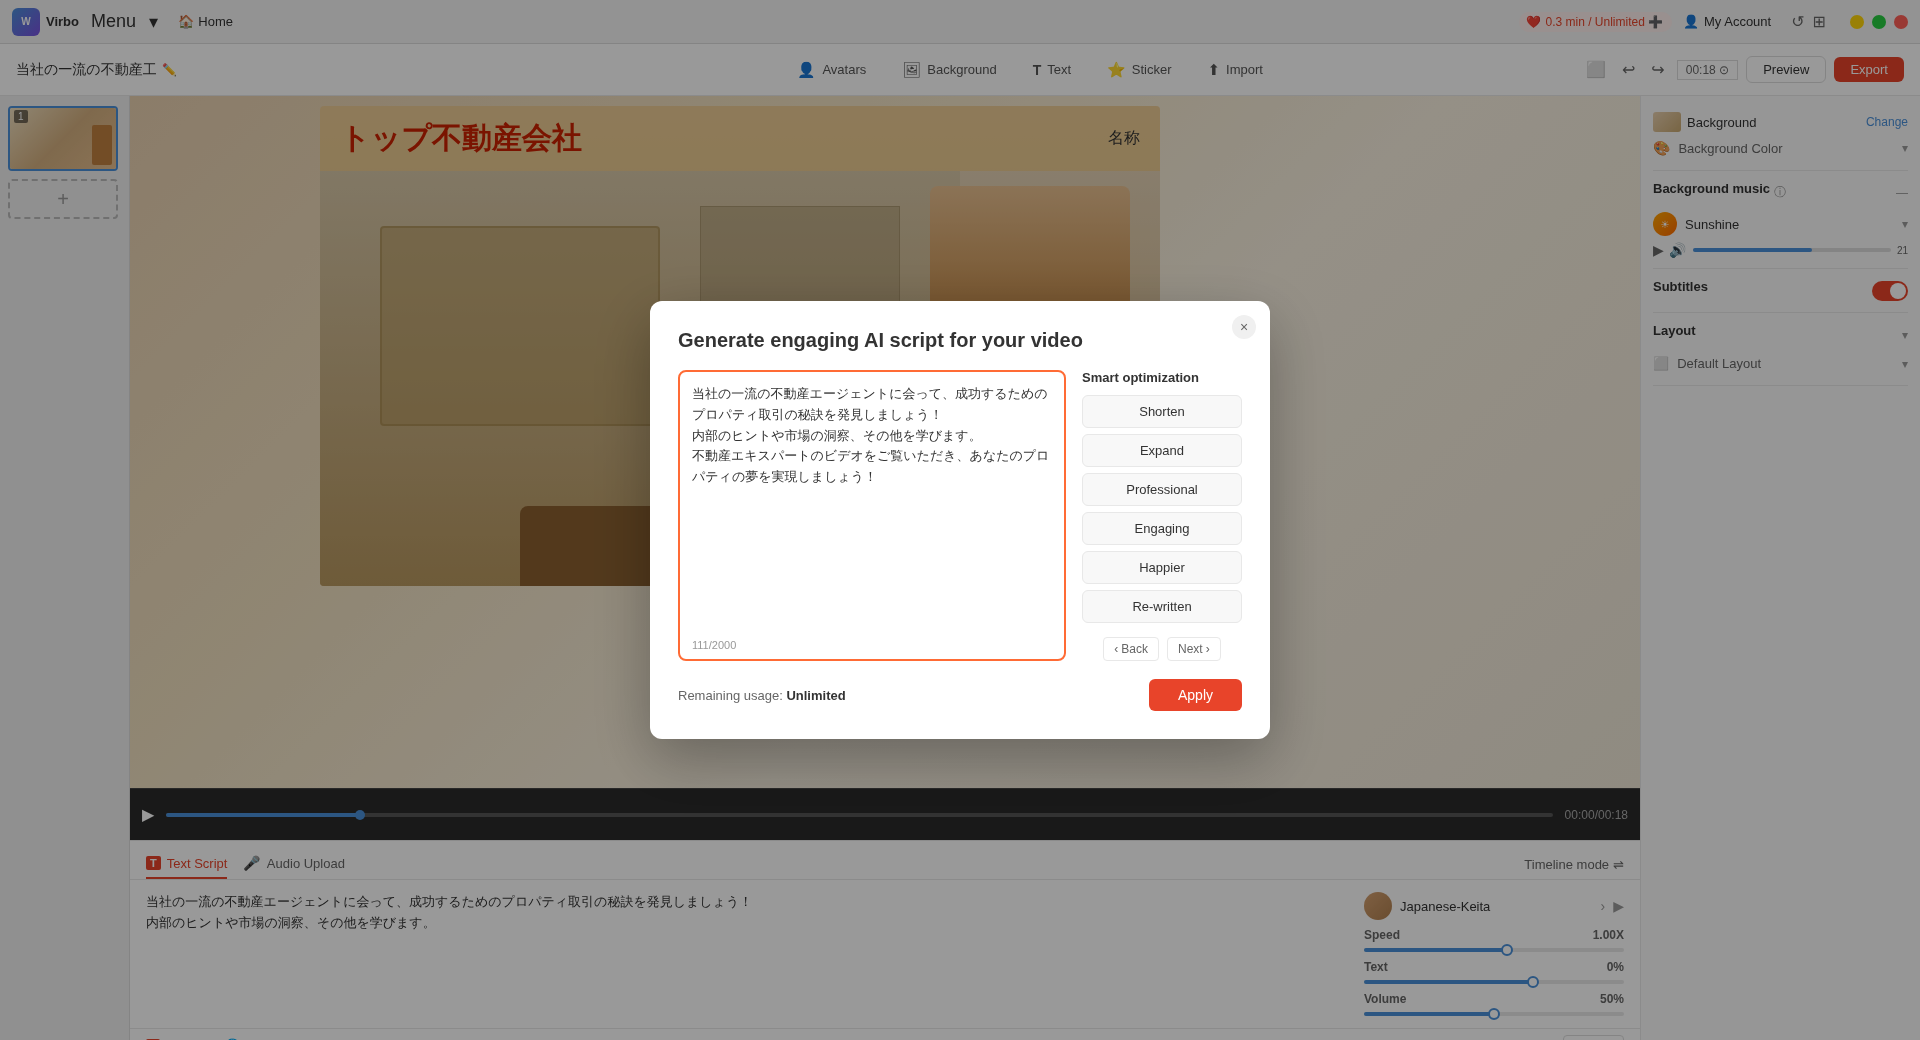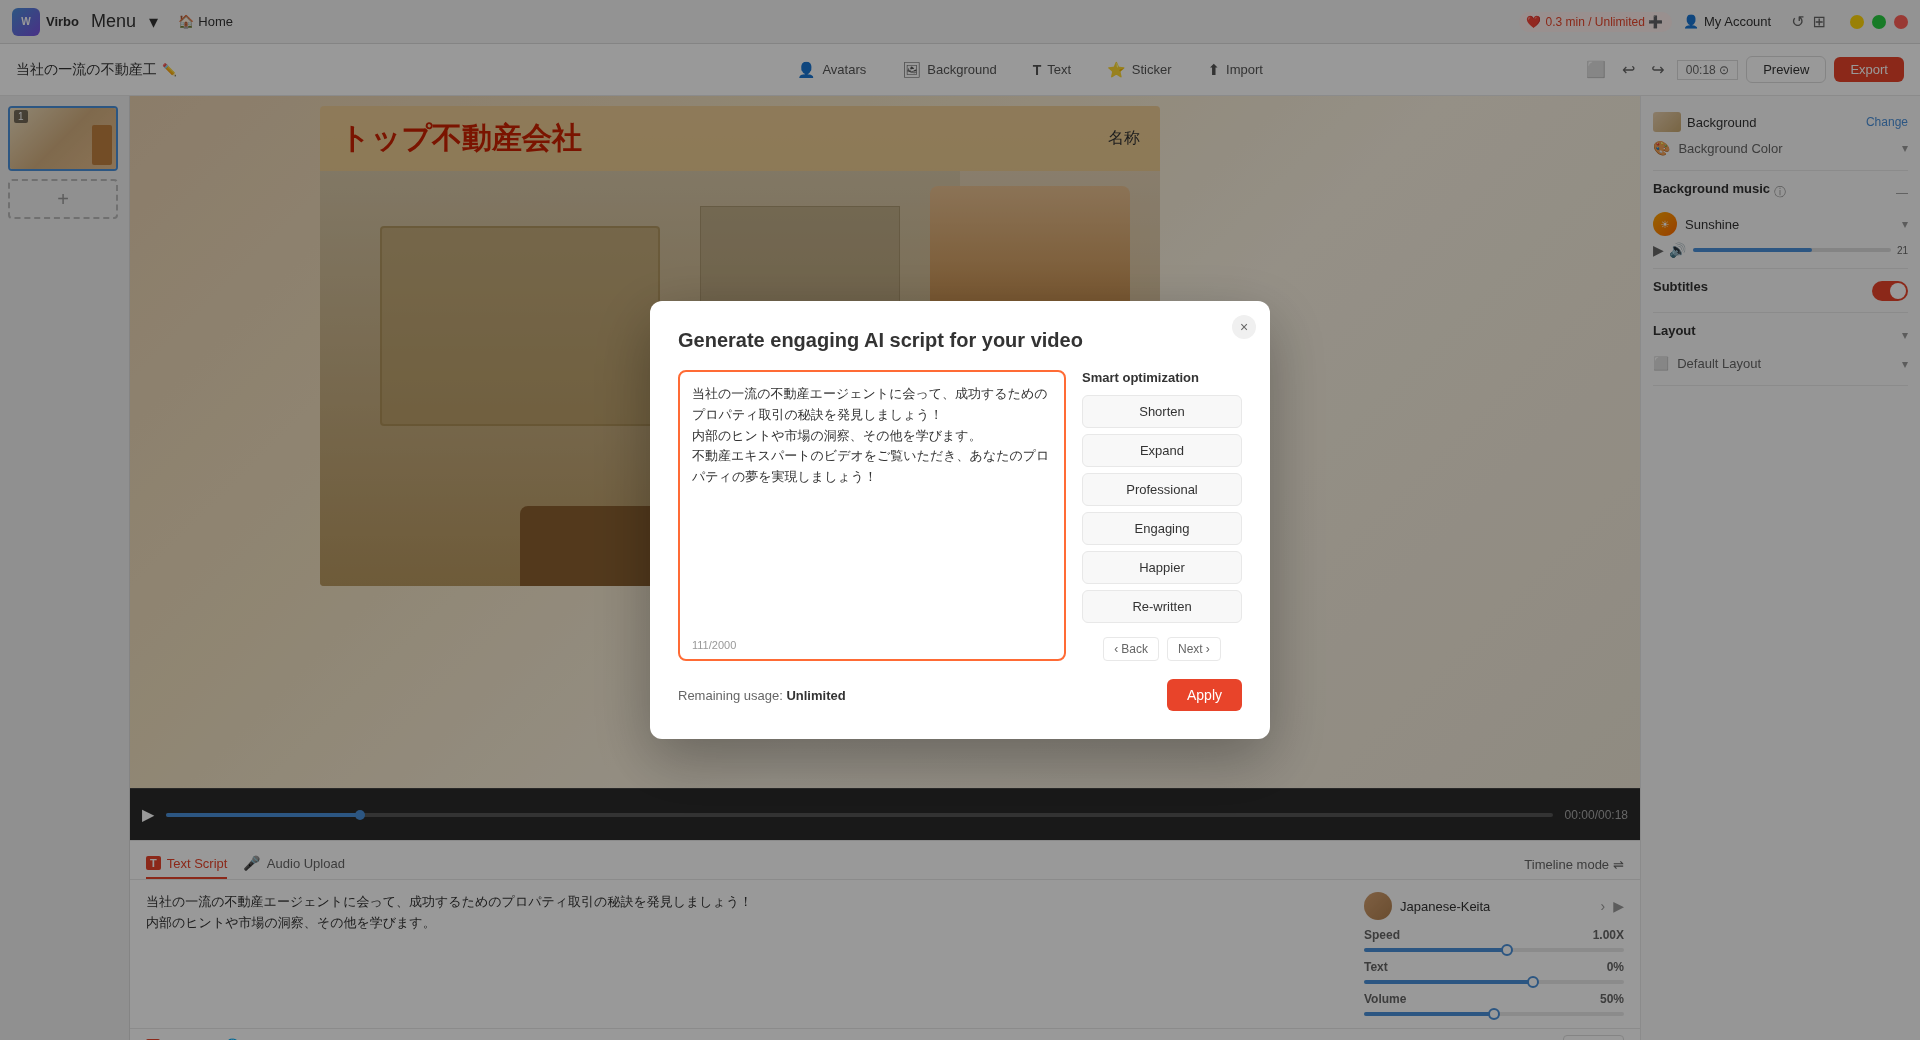--- a/index.html
+++ b/index.html
@@ -150,21 +150,21 @@
       width: 100%; padding: 8px 0; background: #f8f8f8;
       border: 1px solid #e8e8e8; border-radius: 6px;
       font-size: 13px; color: #333; cursor: pointer;
       margin-bottom: 6px; text-align: center;
     }
     .opt-nav { display: flex; align-items: center; justify-content: center; gap: 8px; margin-top: 8px; }
     .opt-nav-btn { padding: 4px 10px; border: 1px solid #e8e8e8; border-radius: 4px; font-size: 12px; color: #666; cursor: pointer; background: white; display: flex; align-items: center; gap: 3px; }
     .modal-footer { display: flex; align-items: center; justify-content: space-between; margin-top: 18px; }
     .remaining-text { font-size: 13px; color: #666; }
     .remaining-bold { font-weight: 600; color: #333; }
-    .apply-btn { padding: 8px 20px; background: #e8442a; color: white; border: none; border-radius: 6px; font-size: 14px; font-weight: 500; cursor: pointer; }
+    .apply-btn { padding: 8px 29px; background: #e8442a; color: white; border: none; border-radius: 6px; font-size: 14px; font-weight: 500; cursor: pointer; }
 
     
     .thumb-bg {
       width: 100%; height: 100%;
       background: linear-gradient(135deg, #f0e0c0 0%, #d4b080 50%, #e8c090 100%);
       display: flex; align-items: flex-end; justify-content: flex-end;
       padding: 4px;
     }
     .thumb-figure { width: 20px; height: 40px; background: #c08040; border-radius: 2px; }
   </style>

